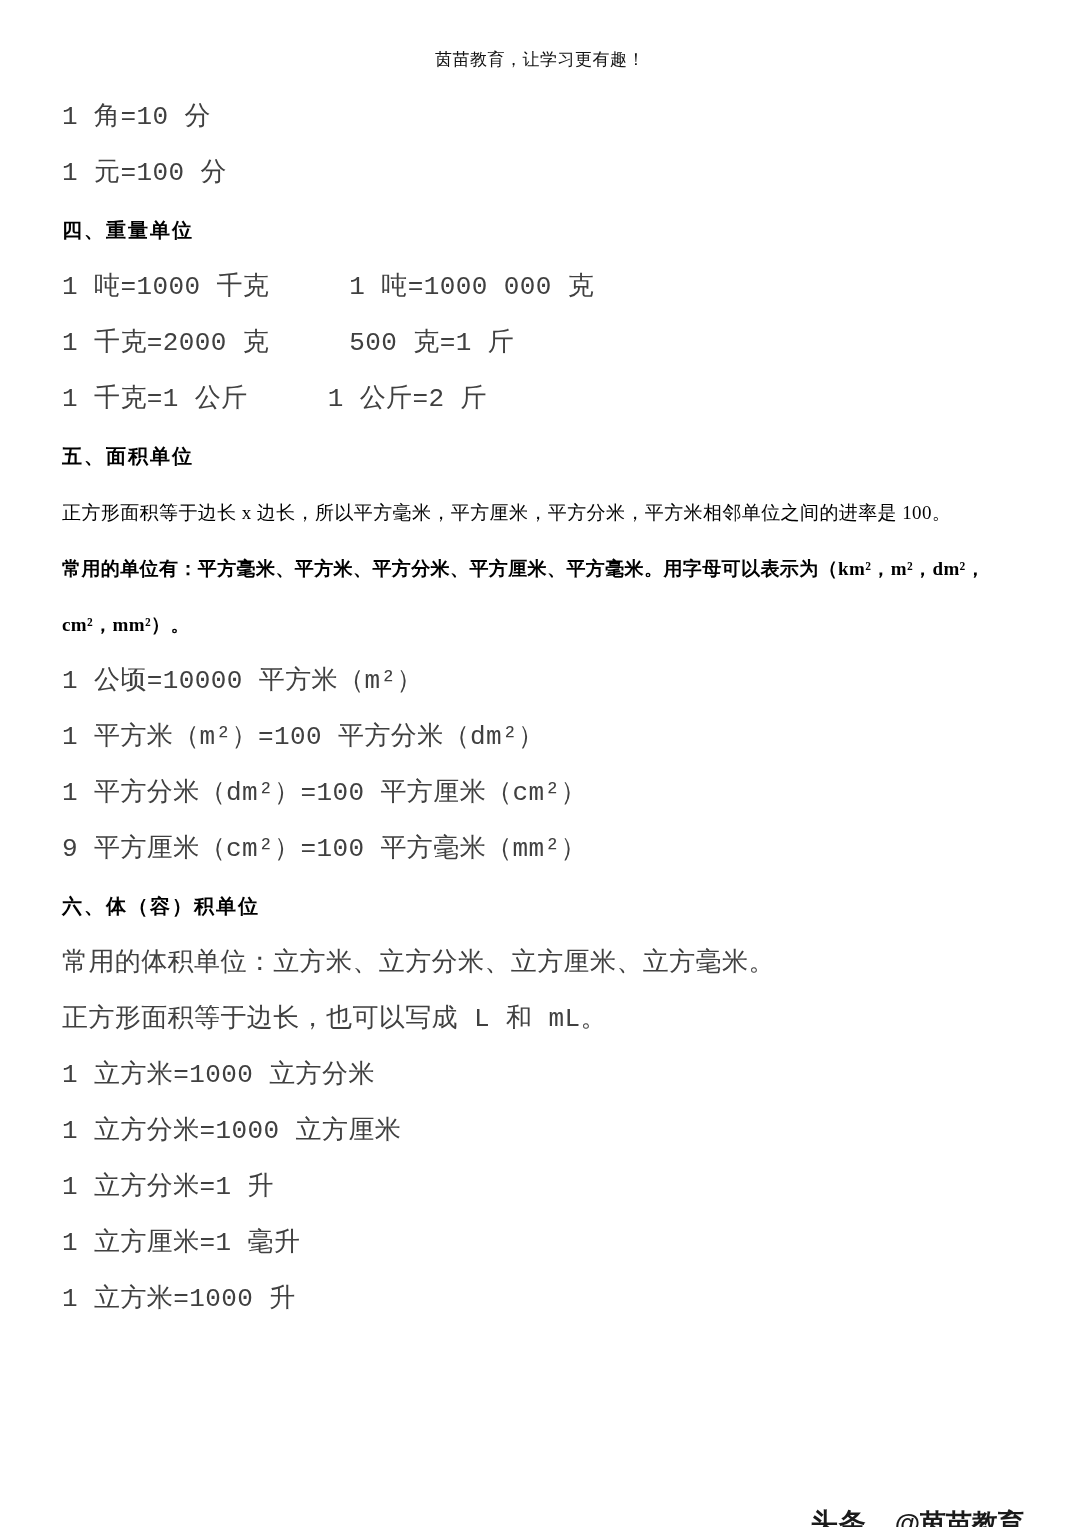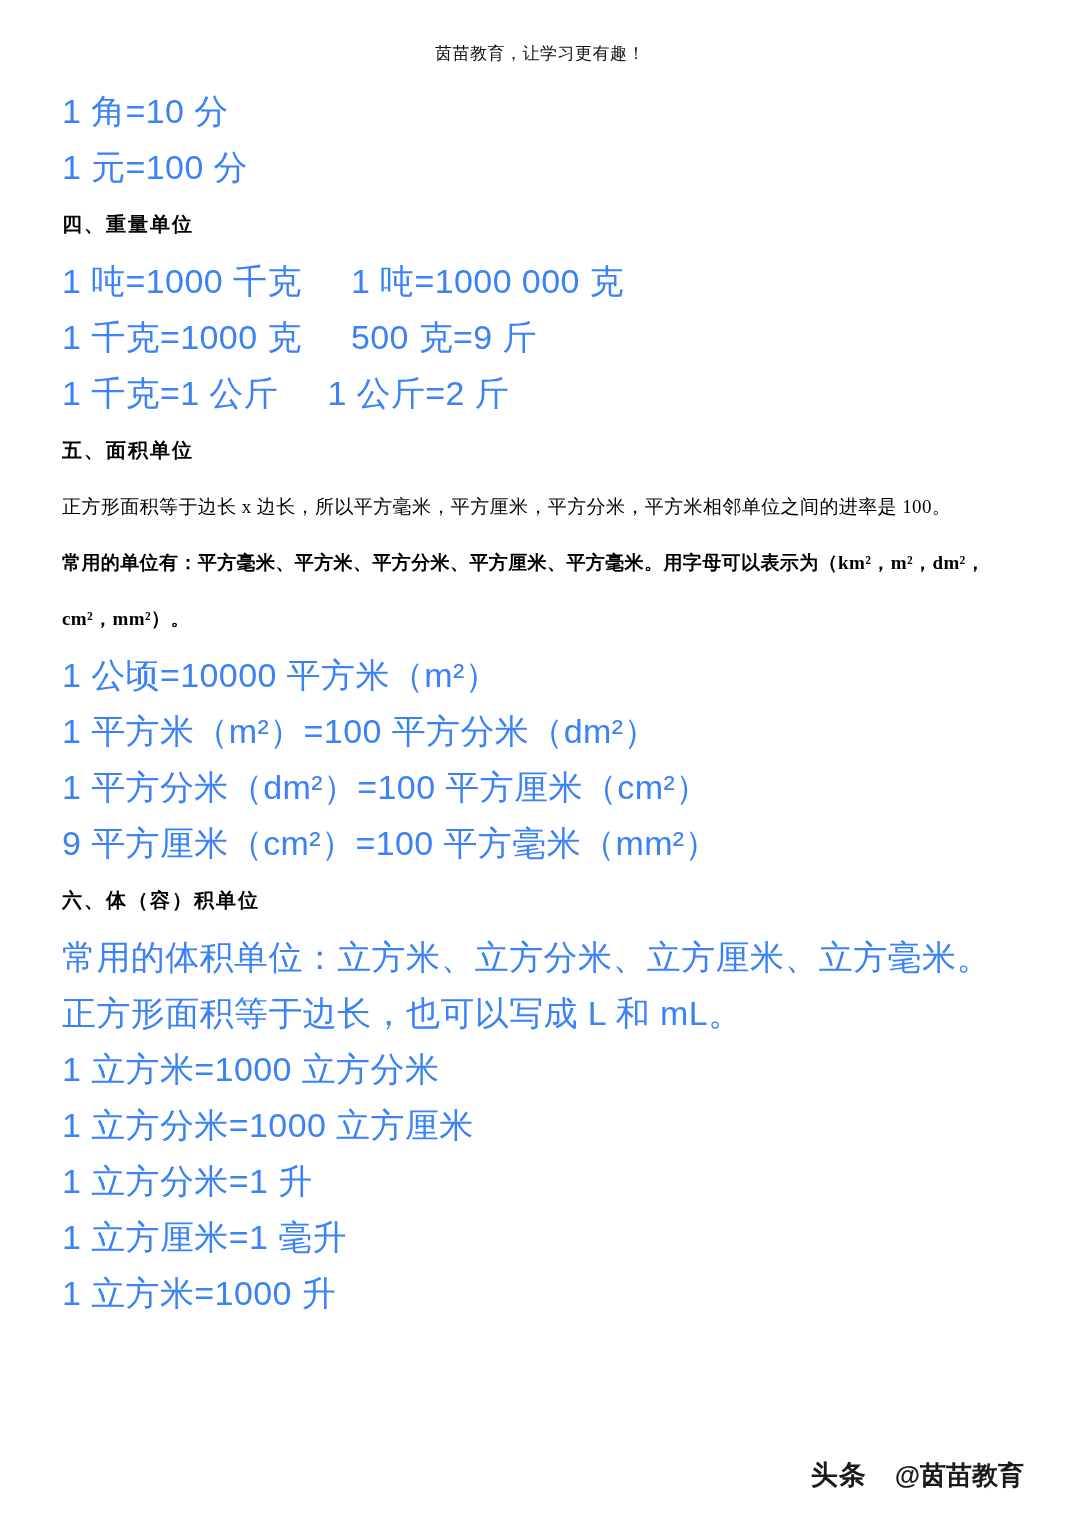--- a/index.html
+++ b/index.html
@@ -20,32 +20,32 @@
     width: 1080px;
     height: 1527px;
     box-sizing: border-box;
     padding: 0;
   }
   .header {
     text-align: center;
     font-size: 17px;
     letter-spacing: 0.5px;
     color: #111;
-    padding-top: 42px;
     font-family: Liberation Mono, monospace;
+    margin-top: 48px;
   }
   .content {
     padding: 18px 62px 0 62px;
   }
   .line {
-    font-size: 34px;
+    font-size: 26px;
     line-height: 56px;
-    color: #3b82f6;
+    color: #404040;
     white-space: pre-wrap;
-    font-family: Liberation Sans, sans-serif;
+    font-family: Liberation Mono, monospace;
     letter-spacing: 0.4px;
   }
   .heading {
     font-weight: bold;
     font-size: 20px;
     line-height: 58px;
     letter-spacing: 2px;
   }
   .para {
     font-size: 19px;
@@ -83,21 +83,21 @@
 <div class="page">
 
   <div class="header">茵苗教育，让学习更有趣！</div>
 
   <div class="content">
 
     <div class="line">1 角=10 分</div>
     <div class="line">1 元=100 分</div>
     <div class="heading">四、重量单位</div>
     <div class="line">1 吨=1000 千克     1 吨=1000 000 克</div>
-    <div class="line">1 千克=1000 克     500 克=9 斤</div>
+    <div class="line">1 千克=2000 克     500 克=1 斤</div>
     <div class="line">1 千克=1 公斤     1 公斤=2 斤</div>
     <div class="heading">五、面积单位</div>
     <div class="para">正方形面积等于边长 x 边长，所以平方毫米，平方厘米，平方分米，平方米相邻单位之间的进率是 100。</div>
     <div class="para bold">常用的单位有：平方毫米、平方米、平方分米、平方厘米、平方毫米。用字母可以表示为（km²，m²，dm²，cm²，mm²）。</div>
     <div class="line">1 公顷=10000 平方米（m²）</div>
     <div class="line">1 平方米（m²）=100 平方分米（dm²）</div>
     <div class="line">1 平方分米（dm²）=100 平方厘米（cm²）</div>
     <div class="line">9 平方厘米（cm²）=100 平方毫米（mm²）</div>
     <div class="heading">六、体（容）积单位</div>
     <div class="line">常用的体积单位：立方米、立方分米、立方厘米、立方毫米。</div>

